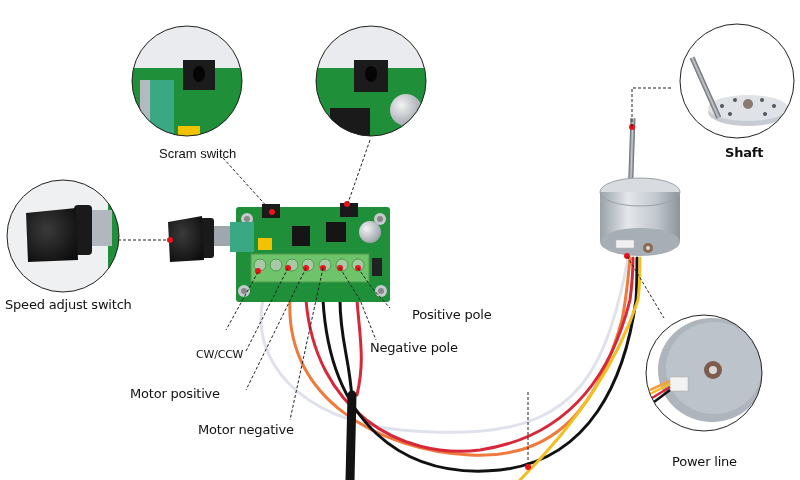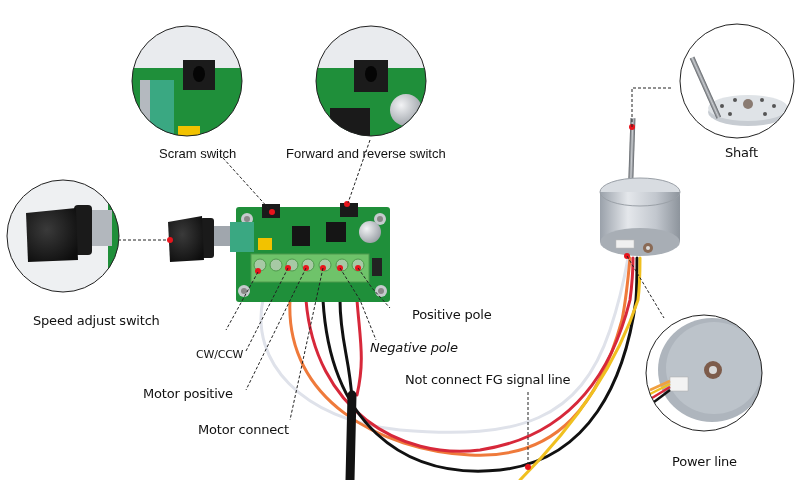--- a/index.html
+++ b/index.html
@@ -211,23 +211,21 @@
         <path d="M670 381 L 650 390" stroke="#f0a040" stroke-width="2.5"></path>
         <path d="M670 384 L 650 394" stroke="#f0c020" stroke-width="2.5"></path>
         <path d="M670 387 L 652 398" stroke="#d7283a" stroke-width="2.5"></path>
         <path d="M670 390 L 654 402" stroke="#111" stroke-width="2.5"></path>
       </g>
       <circle cx="704" cy="373" r="58" fill="none" stroke="#222" stroke-width="1"></circle>
     </g>
   </svg>
 
   <span class="label lbl-sans" style="left:159px; top:147px;">Scram switch</span>
-  <span class="label lbl-sans" style="left:286px; top:147px;">Forward and reverse switch</span>
-  <span class="label lbl-dv" style="left:5px; top:314px;margin-left:28px;">Speed adjust switch</span>
+  <span class="label lbl-dv" style="left:5px; top:298px;">Speed adjust switch</span>
   <span class="label lbl-dv lbl-small" style="left:196px; top:349px;text-align:right;">CW/CCW</span>
-  <span class="label lbl-dv" style="left:143px; top:387px;">Motor positive</span>
-  <span class="label lbl-dv" style="left:198px; top:423px;">Motor connect</span>
+  <span class="label lbl-dv" style="left:130px; top:387px;">Motor positive</span>
+  <span class="label lbl-dv" style="left:198px; top:423px;">Motor negative</span>
   <span class="label lbl-dv" style="left:412px; top:308px;">Positive pole</span>
-  <span class="label lbl-dv" style="left:370px; top:341px;font-style:italic;">Negative pole</span>
-  <span class="label lbl-dv" style="left:405px; top:373px;">Not connect FG signal line</span>
-  <span class="label lbl-dv" style="left:725px; top:146px;">Shaft</span>
+  <span class="label lbl-dv" style="left:370px; top:341px;">Negative pole</span>
+  <span class="label lbl-dv" style="left:725px; top:146px;font-weight:bold;">Shaft</span>
   <span class="label lbl-dv" style="left:672px; top:443px;margin-top:12px;">Power line</span>
 </div>
 
 </body></html>

